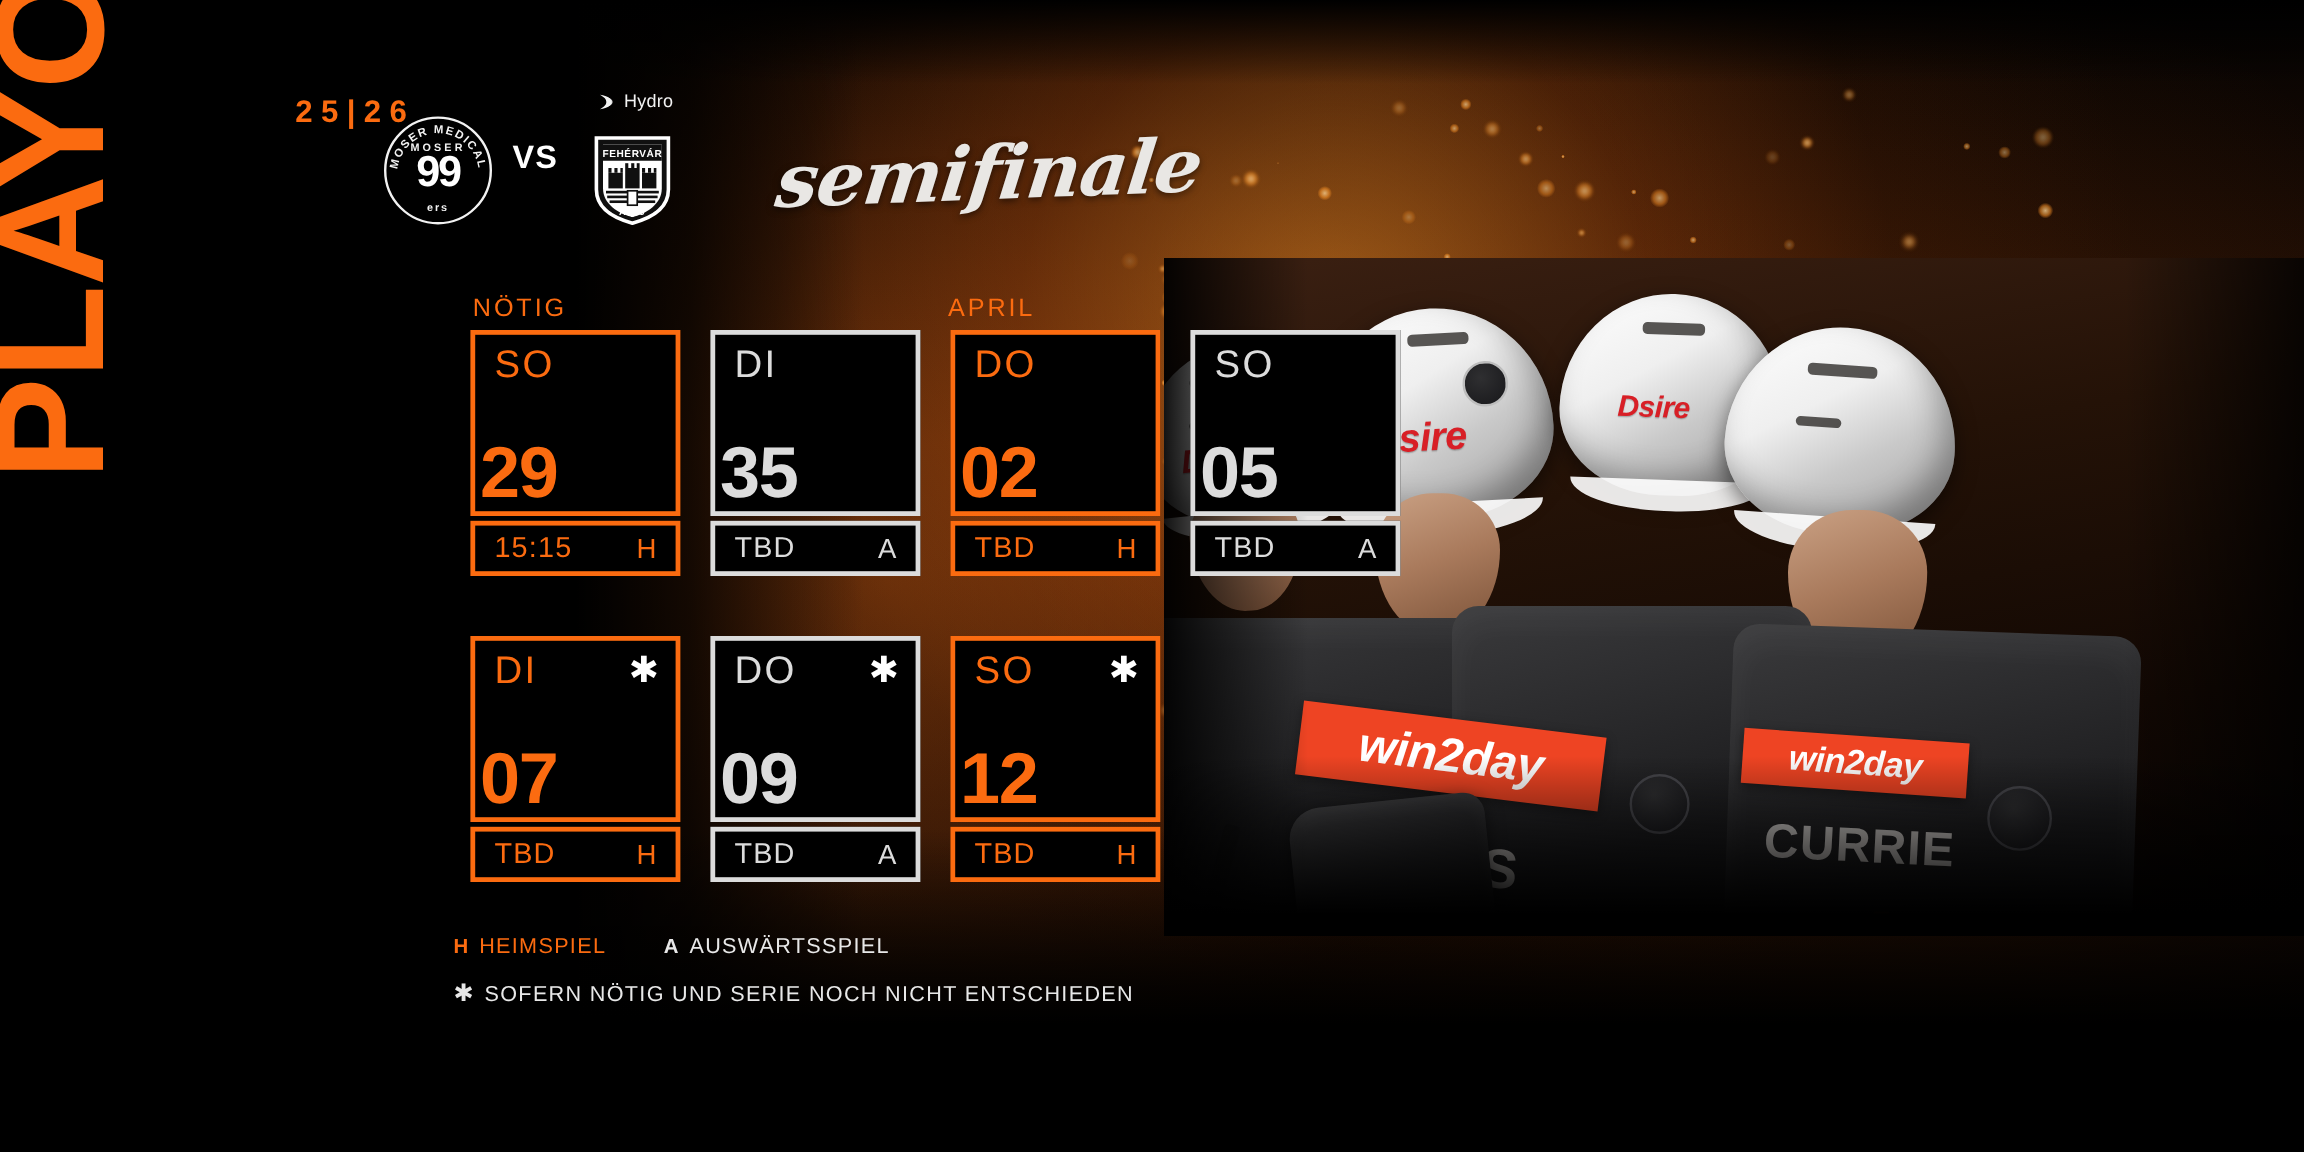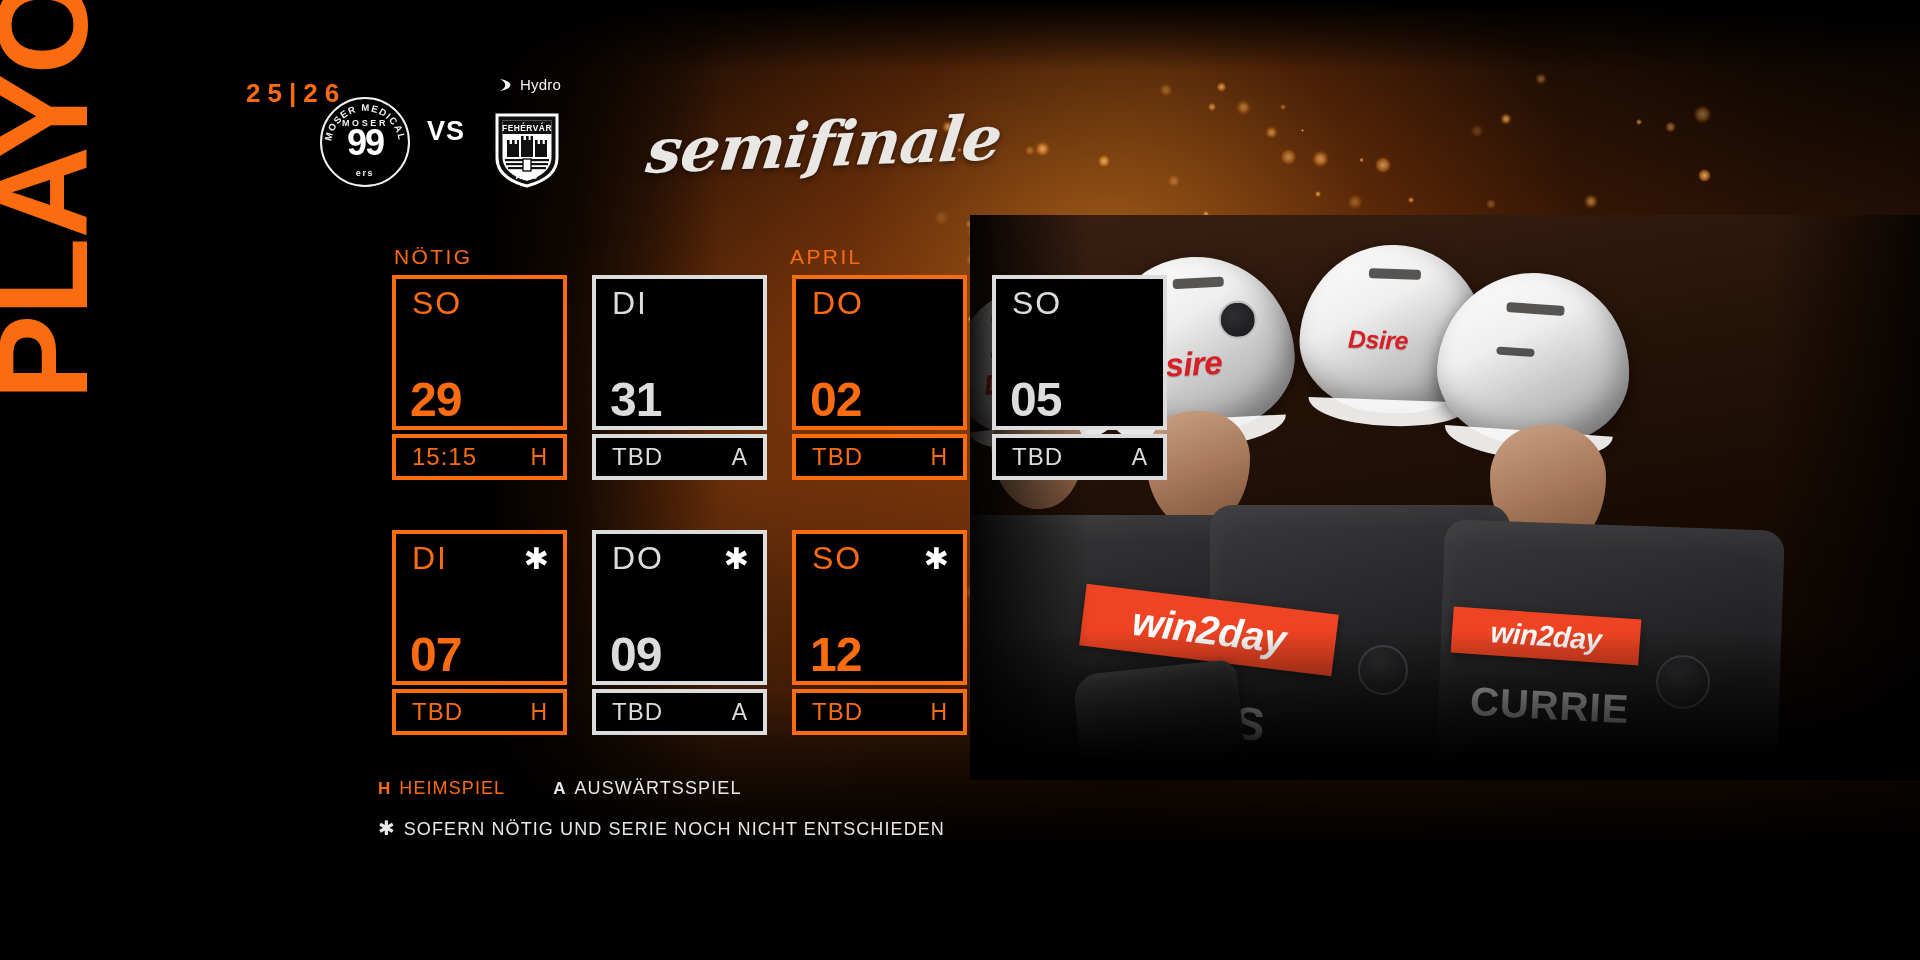--- a/index.html
+++ b/index.html
@@ -97,21 +97,21 @@
 
   
   .month{position:absolute;color:#fb6b10;font-size:21px;font-weight:400;letter-spacing:2.4px;}
 
   
   .card{position:absolute;width:175px;}
   .card .body{position:relative;height:155px;border:4px solid;background:#000;
     box-sizing:border-box;}
   .card .dow{position:absolute;left:16px;top:8px;font-size:32px;font-weight:400;letter-spacing:2px;line-height:1;}
   .card .ast{position:absolute;right:14px;top:10px;color:#fff;font-size:30px;line-height:1;}
-  .card .day{position:absolute;left:14px;bottom:2px;font-size:48px;font-weight:800;letter-spacing:-1px;line-height:1;}
+  .card .day{position:absolute;left:4px;bottom:2px;font-size:60px;font-weight:800;letter-spacing:-1px;line-height:1;}
   .card .foot{margin-top:4px;height:46px;border:4px solid;background:#000;box-sizing:border-box;
     display:flex;align-items:center;justify-content:space-between;padding:0 16px;}
   .card .time{font-size:24px;font-weight:400;letter-spacing:1px;}
   .card .ha{font-size:23px;font-weight:400;}
   .card.orange .body,.card.orange .foot{border-color:#fb6b10;}
   .card.orange .dow,.card.orange .day,.card.orange .time,.card.orange .ha{color:#fb6b10;}
   .card.white .body,.card.white .foot{border-color:#dcdcdc;}
   .card.white .dow,.card.white .day,.card.white .time,.card.white .ha{color:#dcdcdc;}
 
   
@@ -412,21 +412,21 @@
     <div class="foot">
       <span class="time">15:15</span>
       <span class="ha">H</span>
     </div>
   </div>
 
   <div class="card white" style="left:592px;top:275px;">
     <div class="body">
       <div class="dow">DI</div>
       <div class="ast"></div>
-      <div class="day">31</div>
+      <div class="day">35</div>
     </div>
     <div class="foot">
       <span class="time">TBD</span>
       <span class="ha">A</span>
     </div>
   </div>
 
   <div class="card orange" style="left:792px;top:275px;">
     <div class="body">
       <div class="dow">DO</div>

